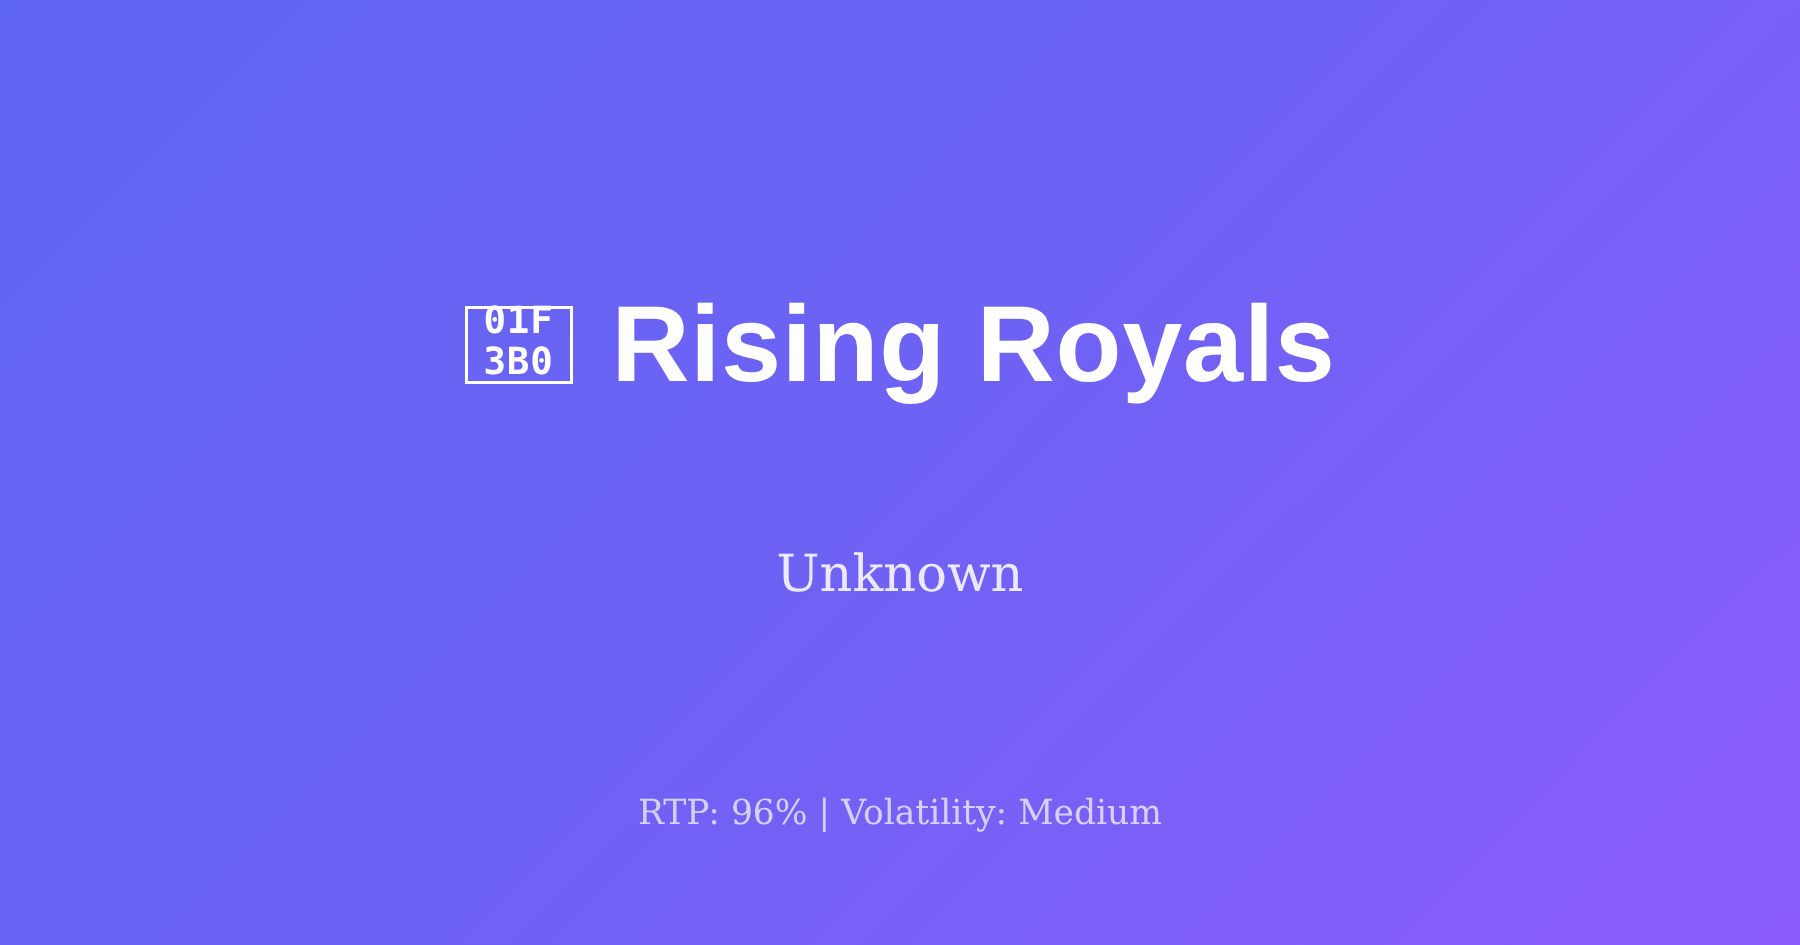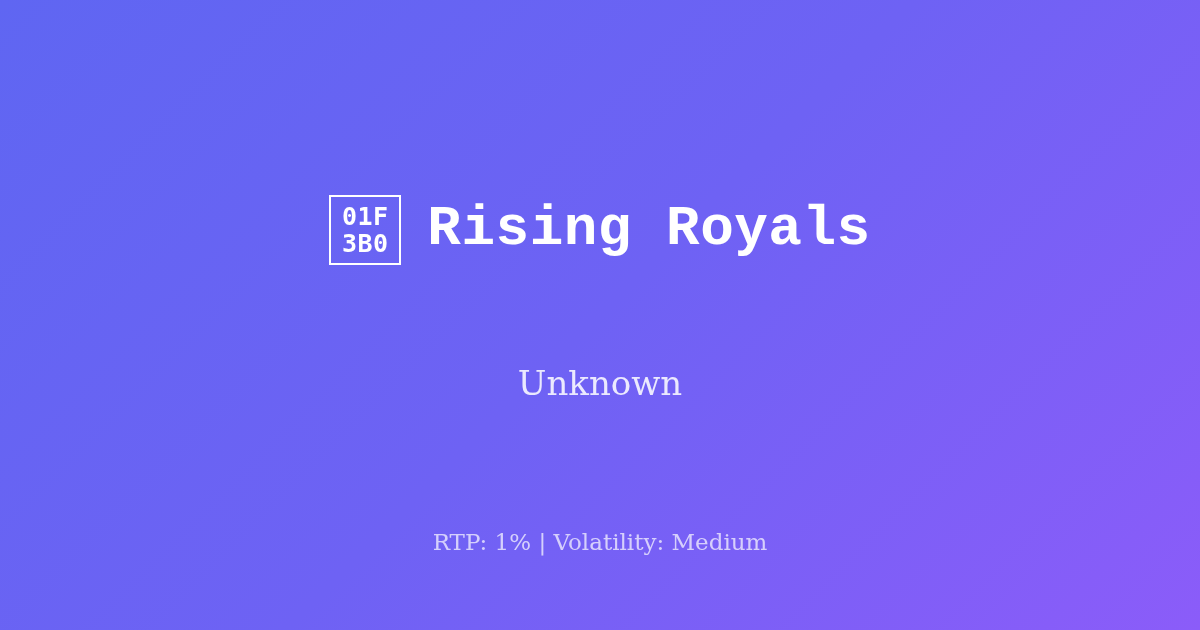--- a/index.html
+++ b/index.html
@@ -47,41 +47,41 @@
     justify-content: center;
     gap: 26px;
     white-space: nowrap;
   }
 
   
   .tofu {
     display: inline-flex;
     flex-direction: column;
     align-items: center;
-    justify-content: center;
+    justify-content: flex-end;
     box-sizing: border-box;
     width: 72px;
-    height: 70px;
+    height: 52px;
     border: 2px solid #ffffff;
     font-family: "DejaVu Sans Mono", "Liberation Mono", monospace;
     font-size: 25px;
     font-weight: 700;
     line-height: 27px;
     letter-spacing: 0.5px;
     color: #ffffff;
     flex: none;
   }
 
   .tofu-row {
     display: block;
   }
 
   .game-title {
-    font-family: Liberation Mono, monospace;
-    font-size: 56px;
+    font-family: Liberation Sans, sans-serif;
+    font-size: 72px;
     font-weight: 700;
     color: #ffffff;
     line-height: 1.06;
     letter-spacing: 0.5px;
   }
 
   .provider {
     position: absolute;
     top: 363px;
     left: 0;
@@ -120,15 +120,15 @@
         <span class="tofu-row">3B0</span>
       </span>
 
       <span class="game-title">Rising Royals</span>
 
     </div>
   </div>
 
   <div class="provider">Unknown</div>
 
-  <div class="meta-line">RTP: 1% | Volatility: Medium</div>
+  <div class="meta-line">RTP: 96% | Volatility: Medium</div>
 
 </div>
 
 </body></html>

